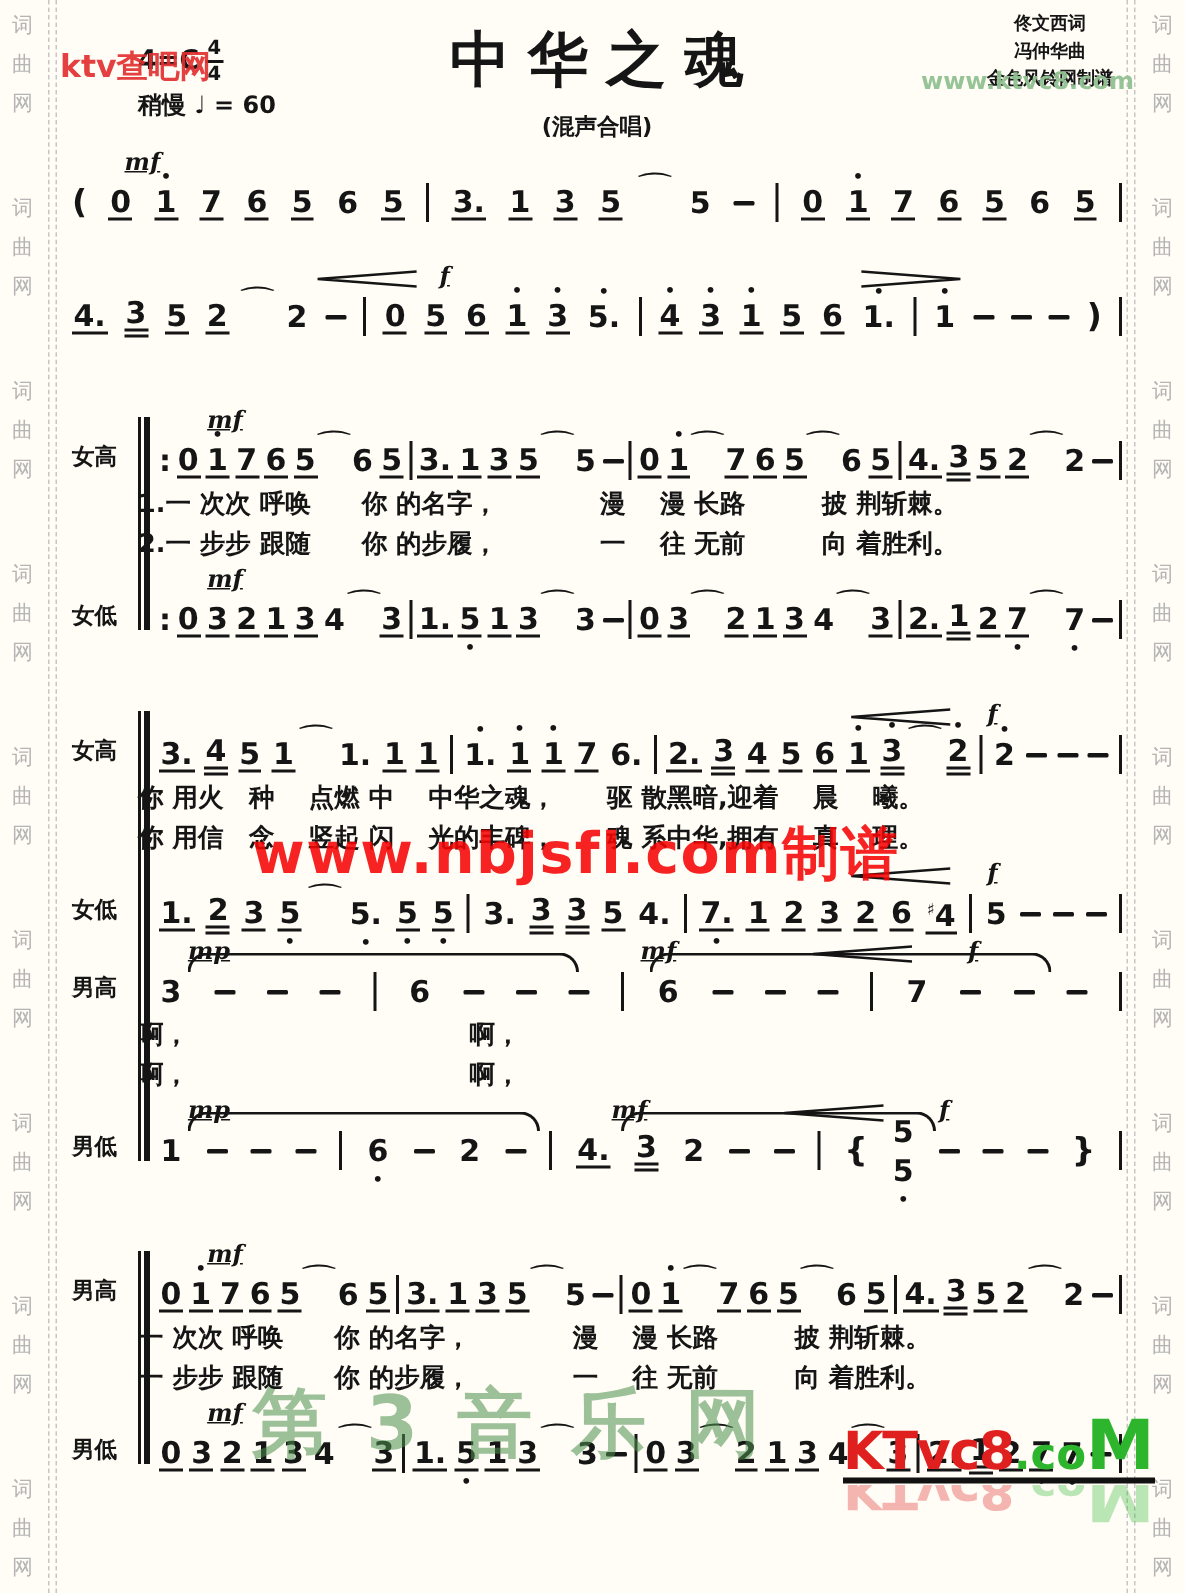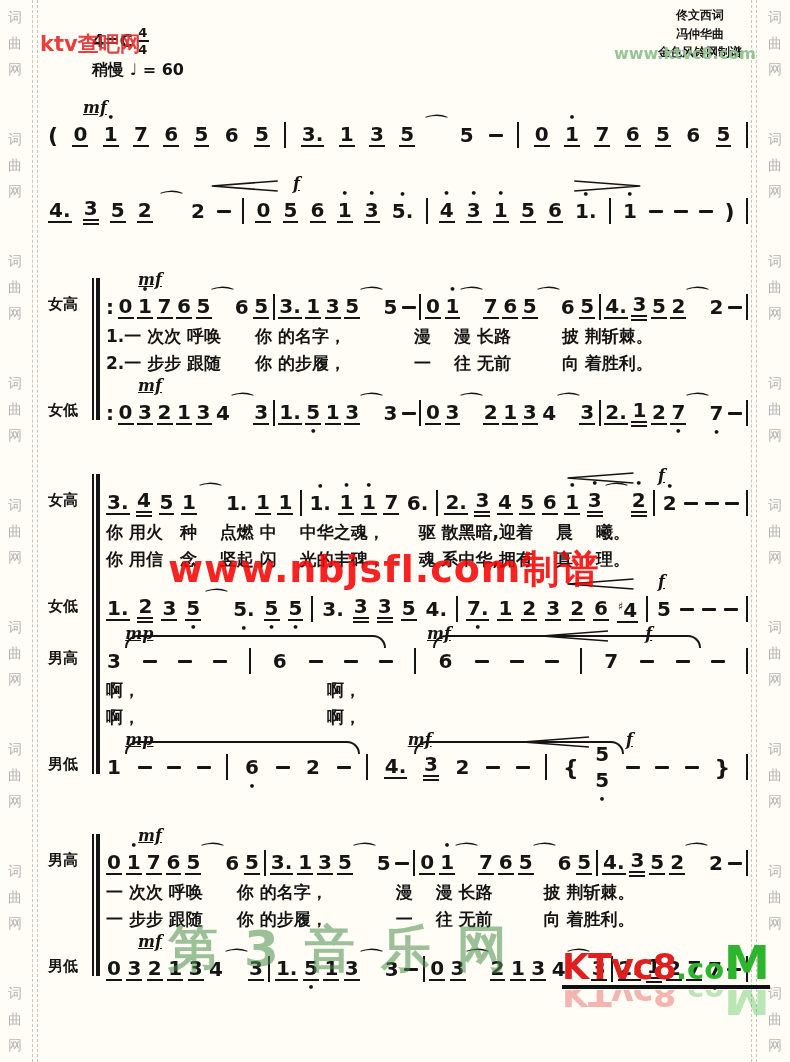--- a/index.html
+++ b/index.html
@@ -51,21 +51,21 @@
   .u2{border-bottom:6px double #151515;}
   .da{position:absolute;top:-8px;left:0;right:0;text-align:center;font-size:11px;line-height:6px;}
   .db{position:absolute;bottom:-12px;left:0;right:0;text-align:center;font-size:11px;line-height:6px;}
   .sh{font-size:11px;vertical-align:7px;}
   .bar{width:2px;height:26px;background:#151515;}
   .dashline{width:14px;height:3px;background:#151515;border-radius:1px;}
   .arc{align-self:flex-start;margin-top:-7px;font-size:15px;font-weight:bold;transform:scaleX(1.7);}
   .paren{font-size:22px;font-weight:bold;}
   .repcolon{font-size:20px;font-weight:bold;}
   .chord{display:flex;flex-direction:column;align-items:center;gap:4px;}
-  .lyric{flex:1;margin-left:14px;font-size:17px;line-height:25px;white-space:pre;font-weight:600;}
+  .lyric{flex:1;margin-left:0;font-size:17px;line-height:25px;white-space:pre;font-weight:600;}
   
   .wm{position:absolute;white-space:nowrap;pointer-events:none;}
   .wm-ktvcha{left:40px;top:30px;font-size:21px;font-weight:bold;color:#e23030;opacity:.92;}
   .wm-ktvc8top{left:614px;top:44px;font-size:16px;color:#92c292;font-weight:bold;opacity:.95;}
   .wm-nbjsfl{left:168px;top:544px;font-size:38px;font-weight:bold;color:#f50505;opacity:.88;letter-spacing:1px;}
   .wm-3rd{left:90px;top:882px;font-size:45px;font-weight:bold;color:#63a463;opacity:.85;letter-spacing:1px;}
   .wm-3rdcn{left:168px;top:916px;font-size:50px;font-weight:bold;color:#4d8f4d;opacity:.55;letter-spacing:26px;}
   .wm-logo{left:562px;top:940px;}
   .logorow{display:flex;align-items:baseline;line-height:1;}
   .logo-red{font-size:35px;font-weight:900;color:#e01f1f;letter-spacing:-1px;}
@@ -185,20 +185,22 @@
       <div class="keytime">
         <span>4=C</span>
         <span class="frac">
           <span>4</span>
           <span class="fline"></span>
           <span>4</span>
         </span>
       </div>
       <div class="tempo">稍慢  ♩ = 60</div>
       <div class="titlebox">
+        <div class="title">中华之魂</div>
+        <div class="subtitle">(混声合唱)</div>
       </div>
       <div class="credits">
         <div>佟文西词</div>
         <div>冯仲华曲</div>
         <div>金色风铃网制谱</div>
       </div>
     </div>
 
     <div id="score">
         <div class="sec sec0">

